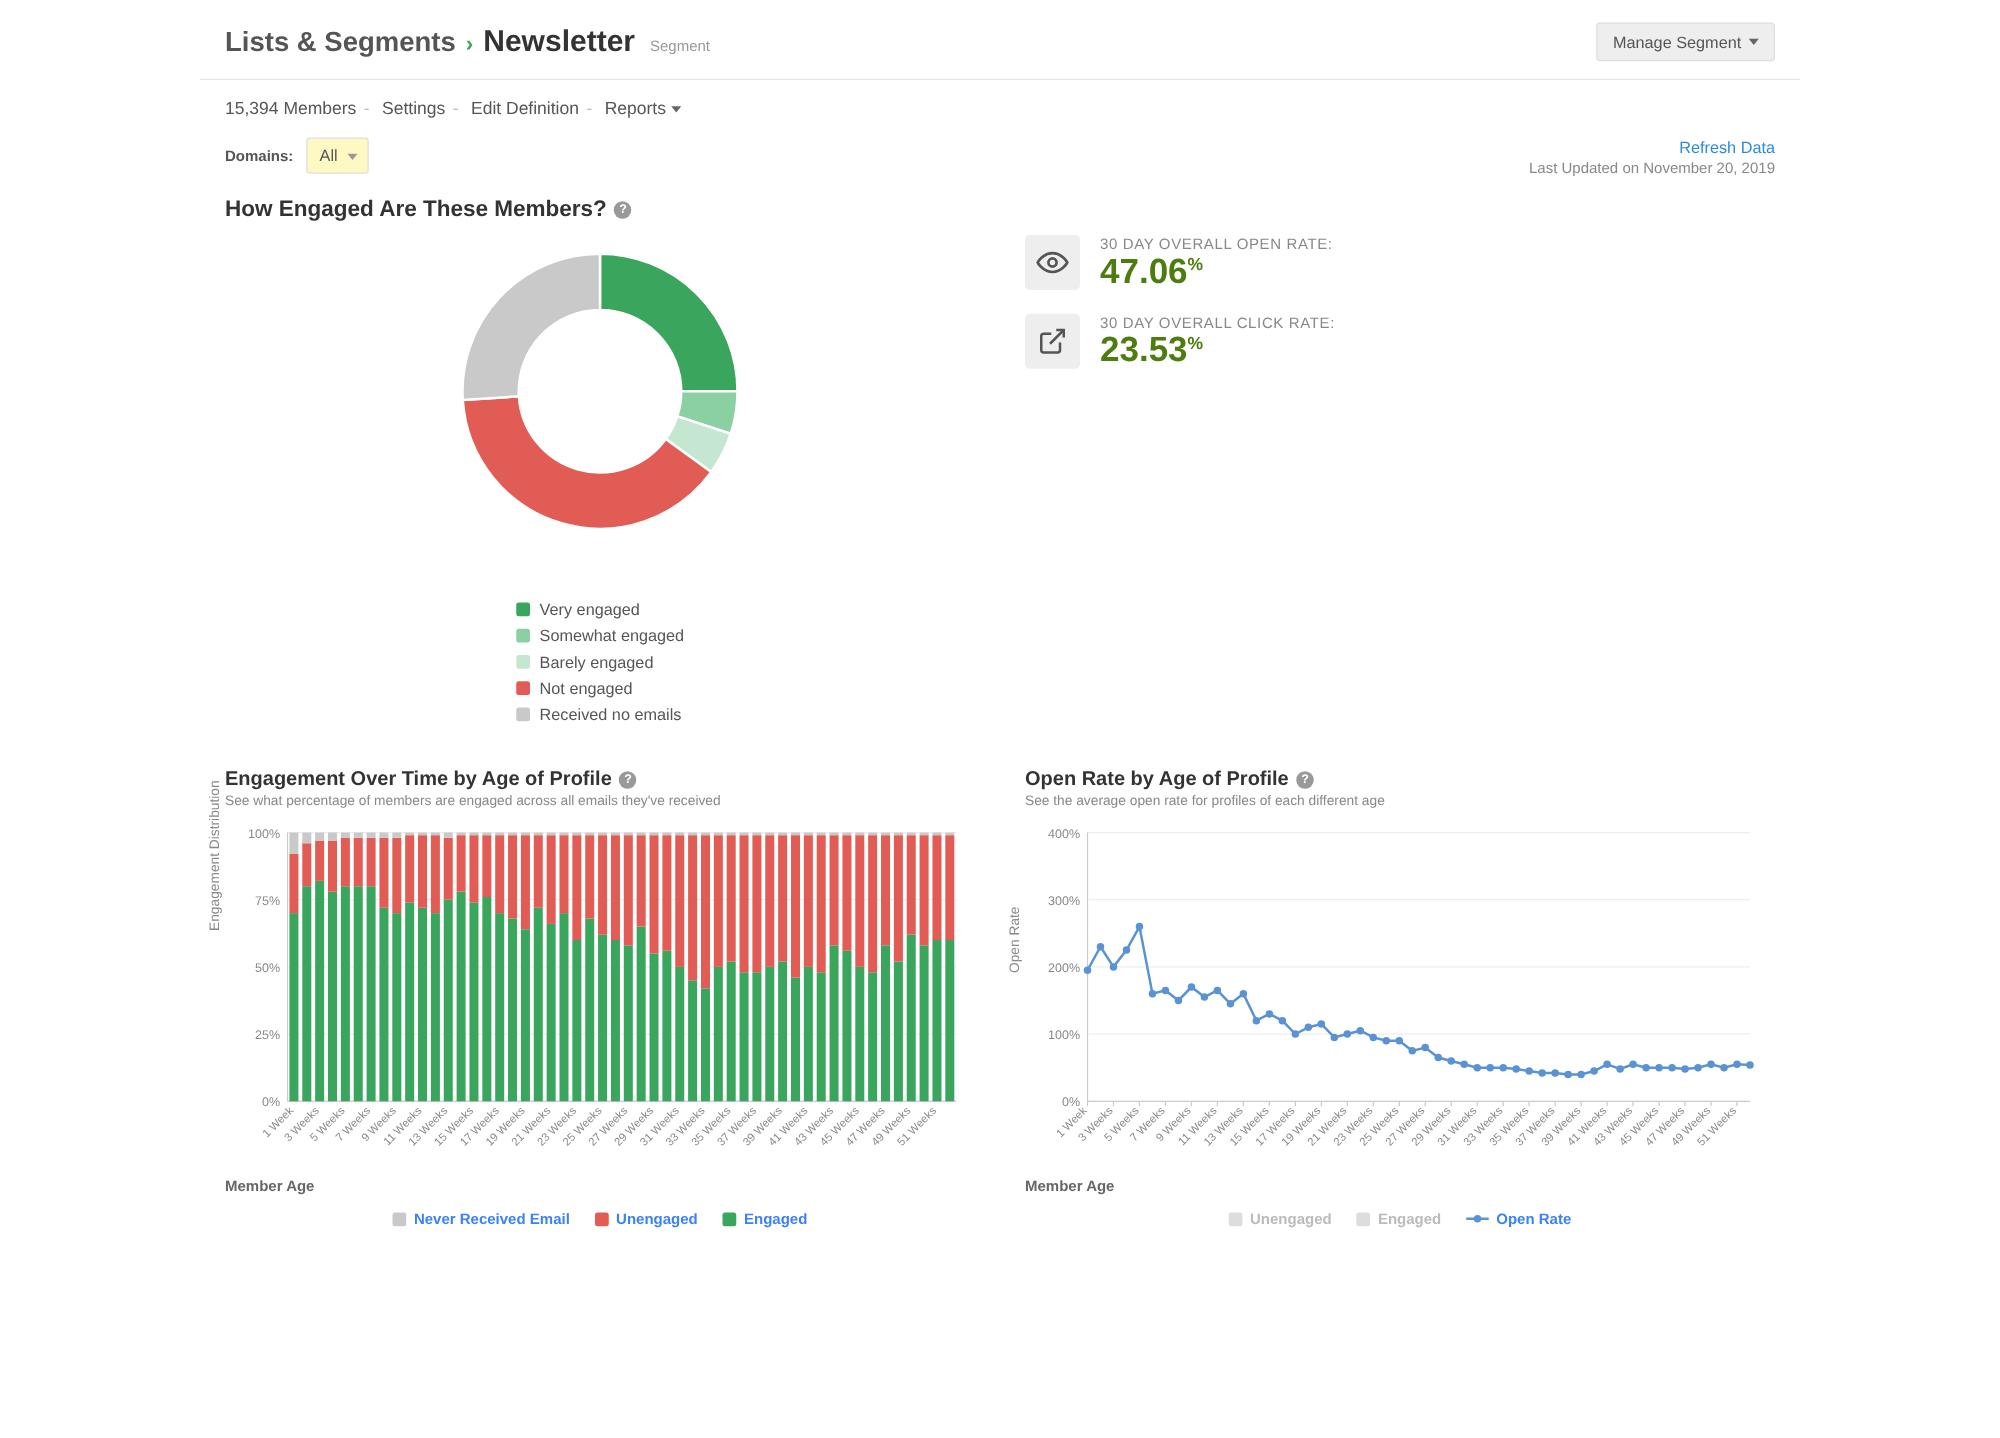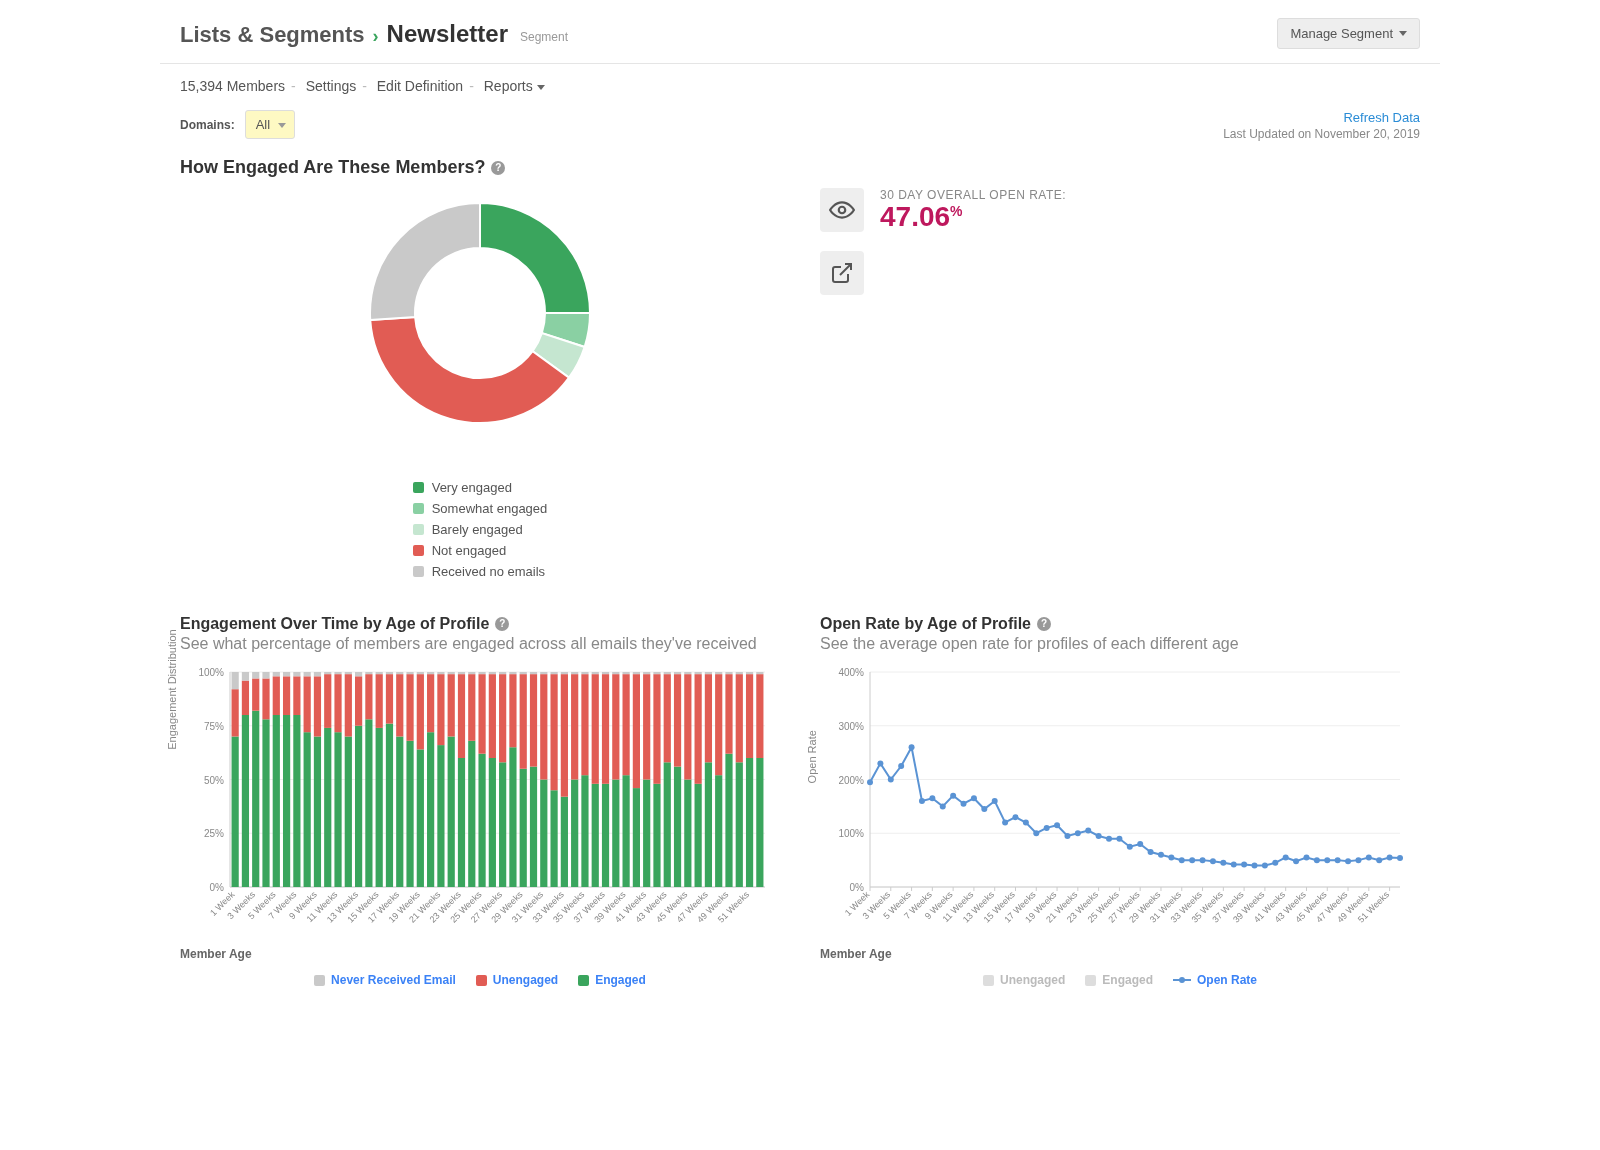--- a/index.html
+++ b/index.html
@@ -27,25 +27,25 @@
 .help-icon { width:14px; height:14px; border-radius:50%; background:#999; color:#fff; font-size:10px; line-height:14px; text-align:center; font-weight:700;}
 .row { display:flex; padding:0 20px; gap:40px;}
 .col { flex:1; }
 .donut-wrap { display:flex; align-items:center; gap:46px; padding:10px 0;flex-direction:column;}
 .legend { list-style:none; }
 .legend li { display:flex; align-items:center; gap:8px; font-size:13px; color:#555; margin:6px 0;}
 .sw { width:11px; height:11px; border-radius:2px;}
 .stat { display:flex; align-items:center; gap:16px; margin-bottom:18px;}
 .stat-icon { width:44px; height:44px; background:#eee; border-radius:4px; display:flex; align-items:center; justify-content:center; color:#555;}
 .stat-label { font-size:12px; letter-spacing:0.5px; color:#888; font-weight:500;}
-.stat-val { font-size:28px; font-weight:700; color:#be185d; line-height:1.1;}
+.stat-val { font-size:28px; font-weight:700; color:#4d7c0f; line-height:1.1;}
 .stat-val .unit { font-size:14px; font-weight:700; vertical-align: top; position:relative; top:2px;}
 .charts-row { display:flex; padding:20px 20px 0; gap:40px;}
 .chart-block h3 { font-size:16px; font-weight:700; color:#333; display:flex; align-items:center; gap:6px;}
-.chart-block .sub { font-size:16px; color:#888; margin-top:2px; margin-bottom:14px;}
+.chart-block .sub { font-size:11px; color:#888; margin-top:2px; margin-bottom:14px;}
 .axis-label-y { position:absolute; left:-8px; top:50%; transform:rotate(-90deg) translateX(50%); transform-origin:left center; font-size:11px; color:#888;}
 .chart-svg-wrap { position:relative; }
 .x-axis-label { text-align:left; font-size:12px; color:#666; font-weight:600; margin-top:6px;}
 .chart-legend { display:flex; justify-content:center; gap:20px; margin-top:12px;}
 .chart-legend .item { display:flex; align-items:center; gap:6px; font-size:12px; font-weight:600; color:#3b82f6;}
 .chart-legend .item.muted { color:#bbb;}
 .chart-legend .sw { width:11px; height:11px;}
 .chart-legend .line-sw { width:18px; height:2px; background:#5a93d4; position:relative;}
 .chart-legend .line-sw::after { content:''; position:absolute; width:6px; height:6px; background:#5a93d4; border-radius:50%; top:-2px; left:6px;}
 svg text { font-family: inherit; }
@@ -139,20 +139,24 @@
           <div class="stat-val"><span>47.06</span><span class="unit">%</span></div>
         </div>
       </div>
       <div class="stat">
         <div class="stat-icon">
           <svg width="24" height="24" viewBox="0 0 24 24" fill="none" stroke="#555" stroke-width="2">
               <path d="M18 13v6a2 2 0 0 1-2 2H5a2 2 0 0 1-2-2V8a2 2 0 0 1 2-2h6"></path>
               <polyline points="15 3 21 3 21 9"></polyline>
               <line x1="10" y1="14" x2="21" y2="3"></line>
             </svg>
+        </div>
+        <div>
+          <div class="stat-label">30 DAY OVERALL CLICK RATE:</div>
+          <div class="stat-val"><span>23.53</span><span class="unit">%</span></div>
         </div>
       </div>
     </div>
   </div>
 
   <div class="charts-row">
     <div class="col chart-block">
       <h3>
           <span>Engagement Over Time by Age of Profile</span>
           <span class="help-icon">?</span>

